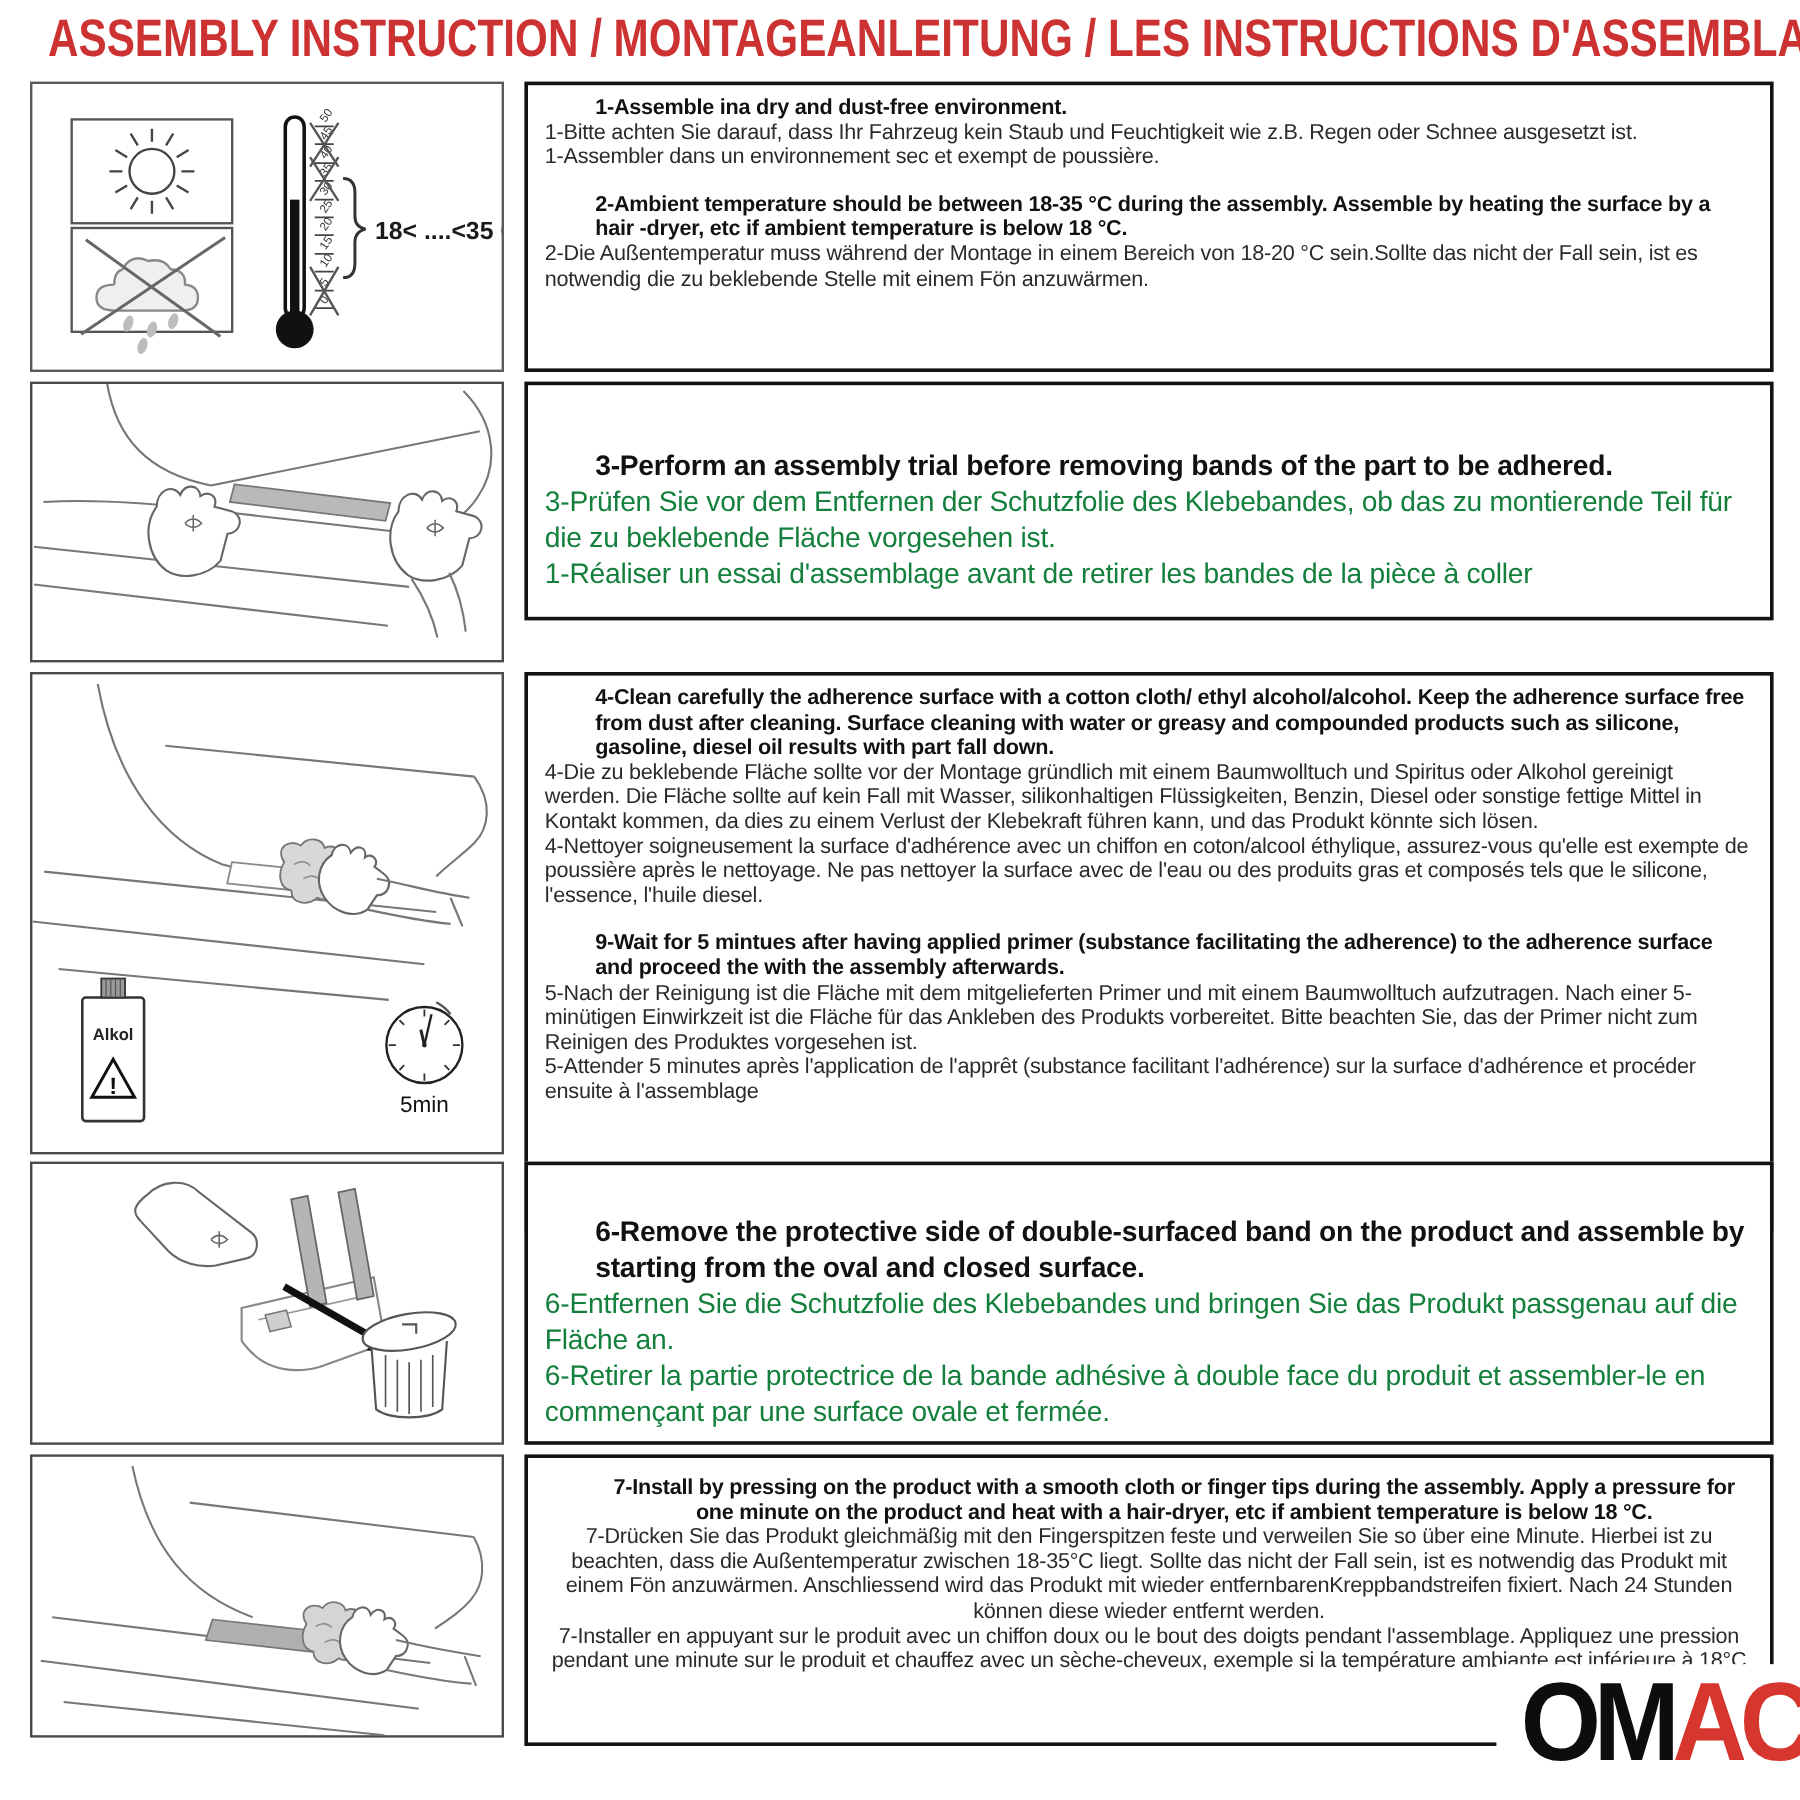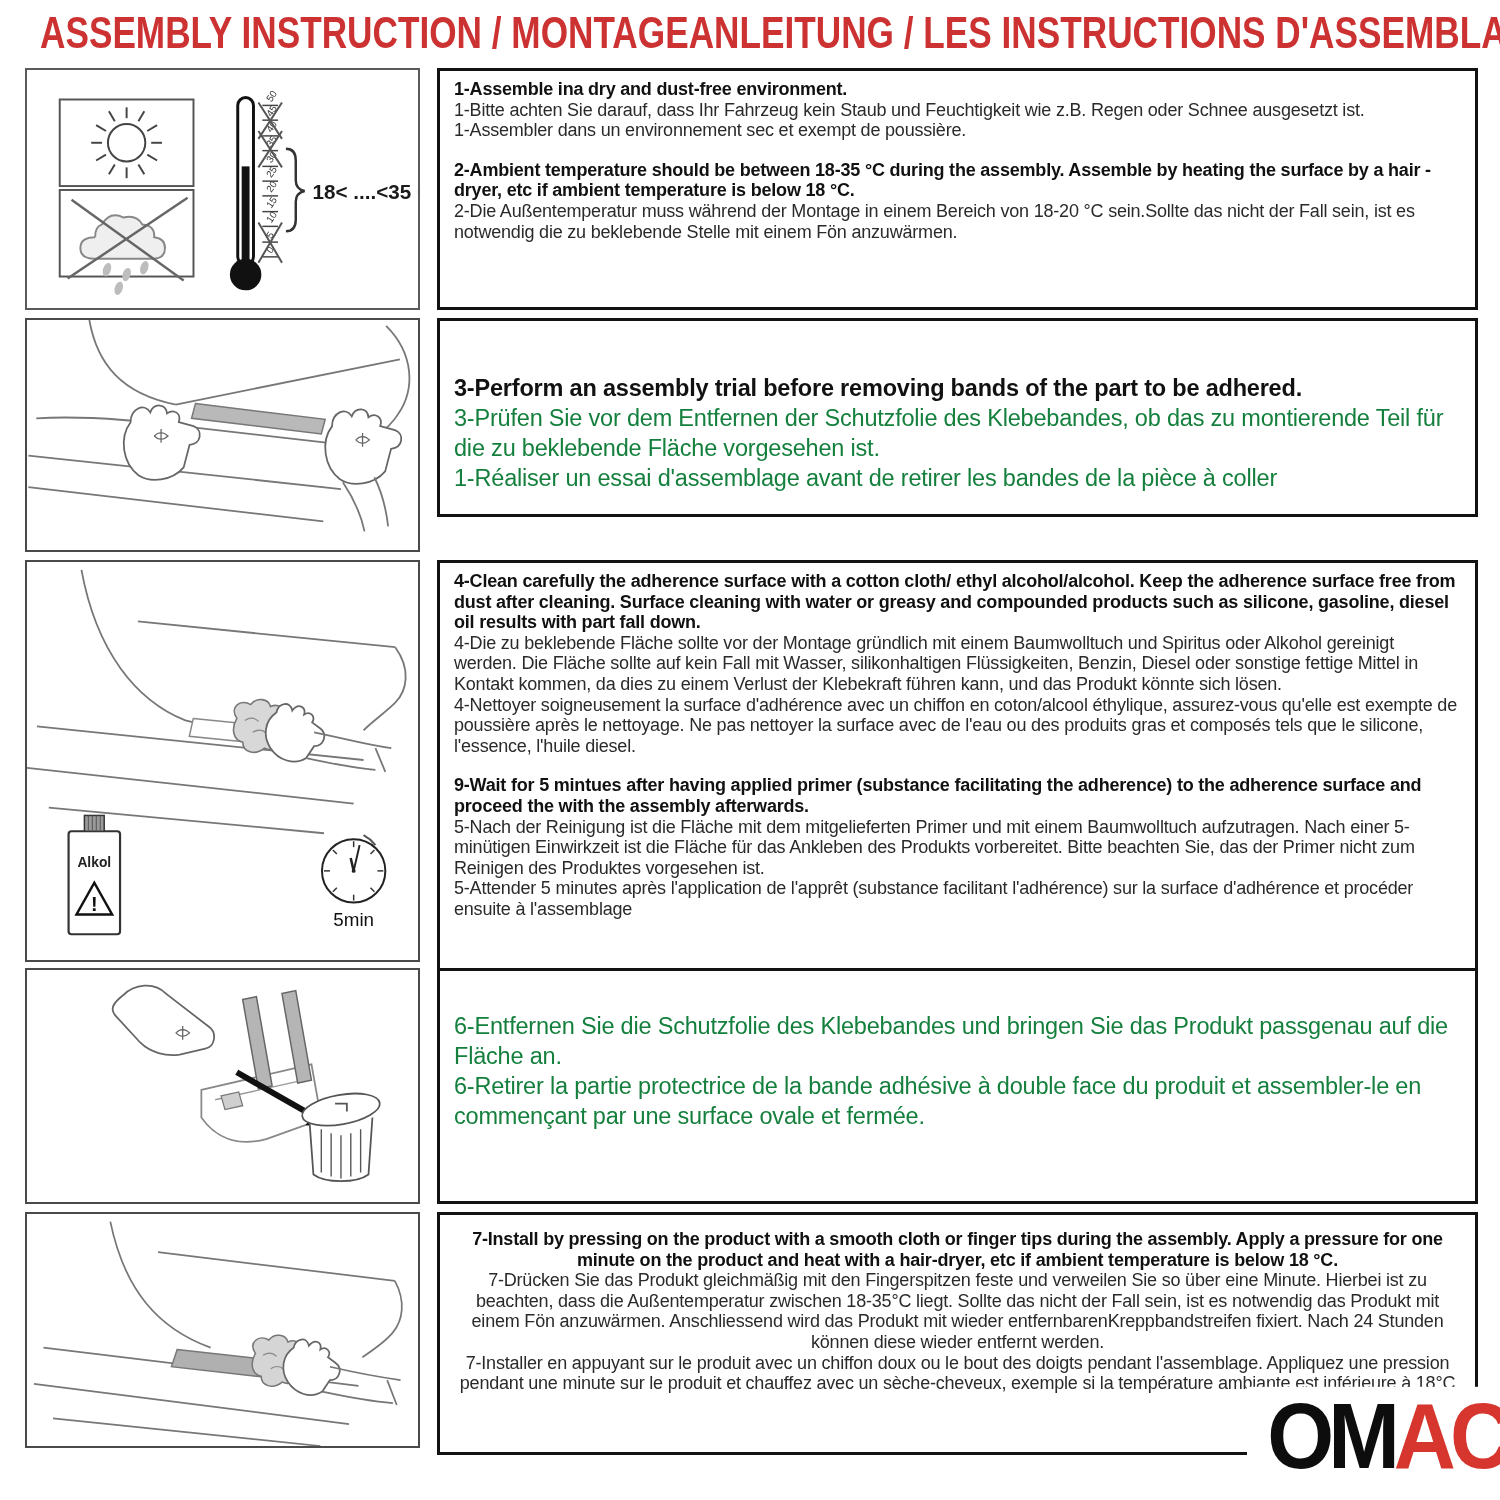--- a/index.html
+++ b/index.html
@@ -6,21 +6,21 @@
   .page{position:relative;width:1500px;height:1500px;background:#fff;overflow:hidden;
         font-family:"Liberation Sans",sans-serif;color:#222;}
   .title{position:absolute;left:40px;top:8px;font-size:44px;font-weight:bold;
          white-space:nowrap;transform:scaleX(0.80);transform-origin:left top;letter-spacing:0px;}
   .lbox{position:absolute;left:25px;width:395px;border:2px solid #4a4a4a;background:#fff;box-sizing:border-box;}
   .rbox{position:absolute;left:437px;width:1041px;border:3px solid #121212;background:#fff;
         box-sizing:border-box;padding:8px 14px;overflow:hidden;}
   .rbox p{margin:0;}
   .t-sm p{font-size:18px;line-height:20.6px;letter-spacing:-0.2px;color:#2a2a2a;}
   .t-lg p{font-size:23.5px;line-height:30px;letter-spacing:-0.2px;color:#15803d;}
-  .rbox p.b{font-weight:bold;color:#111;}
+  .rbox p.b{font-weight:bold;color:#111;margin-left:42px;}
   .gap{margin-top:19px !important;}
   .logo{position:absolute;right:-6px;bottom:16px;background:#fff;padding:2px 0 2px 20px;
         font-size:86px;font-weight:900;letter-spacing:-6px;line-height:1;z-index:3;
         transform:scaleY(1.08);transform-origin:bottom;}
   .logo .blk{color:#0d0d0d;}
   .logo .red{color:#d6362e;}
   svg{display:block;}
   svg text{font-family:"Liberation Sans",sans-serif;}
 </style>
 </head>
@@ -218,20 +218,21 @@
       </g>
       <g fill="#fff" stroke="#555" stroke-width="1.8">
         <path d="M286,154 L290,208 C302,217 334,217 346,208 L350,150"></path>
         <ellipse cx="318" cy="142" rx="40" ry="15" transform="rotate(-10 318 142)"></ellipse>
         <path d="M312,136 h12 v8" fill="none"></path>
         <path d="M298,162 v44 M308,166 v44 M318,168 v44 M328,166 v44 M338,162 v44" fill="none" stroke-width="1.4"></path>
       </g>
     </svg>
   </div>
   <div class="rbox t-lg" style="top:968px;height:236px;padding-top:40px;">
+    <p class="b">6-Remove the protective side of double-surfaced band on the product and assemble by starting from the oval and closed surface.</p>
     <p>6-Entfernen Sie die Schutzfolie des Klebebandes und bringen Sie das Produkt passgenau auf die Fläche an.</p>
     <p>6-Retirer la partie protectrice de la bande adhésive à double face du produit et assembler-le en commençant par une surface ovale et fermée.</p>
   </div>
 
   <div class="lbox" style="top:1212px;height:236px;">
     <svg width="391" height="232" viewBox="0 0 395 243">
       <g fill="none" stroke="#777" stroke-width="1.8">
         <path d="M80,8 C95,80 130,120 185,140"></path>
         <path d="M130,40 L378,70"></path>
         <path d="M378,70 C390,92 386,112 376,124 C368,134 356,142 344,150"></path>

